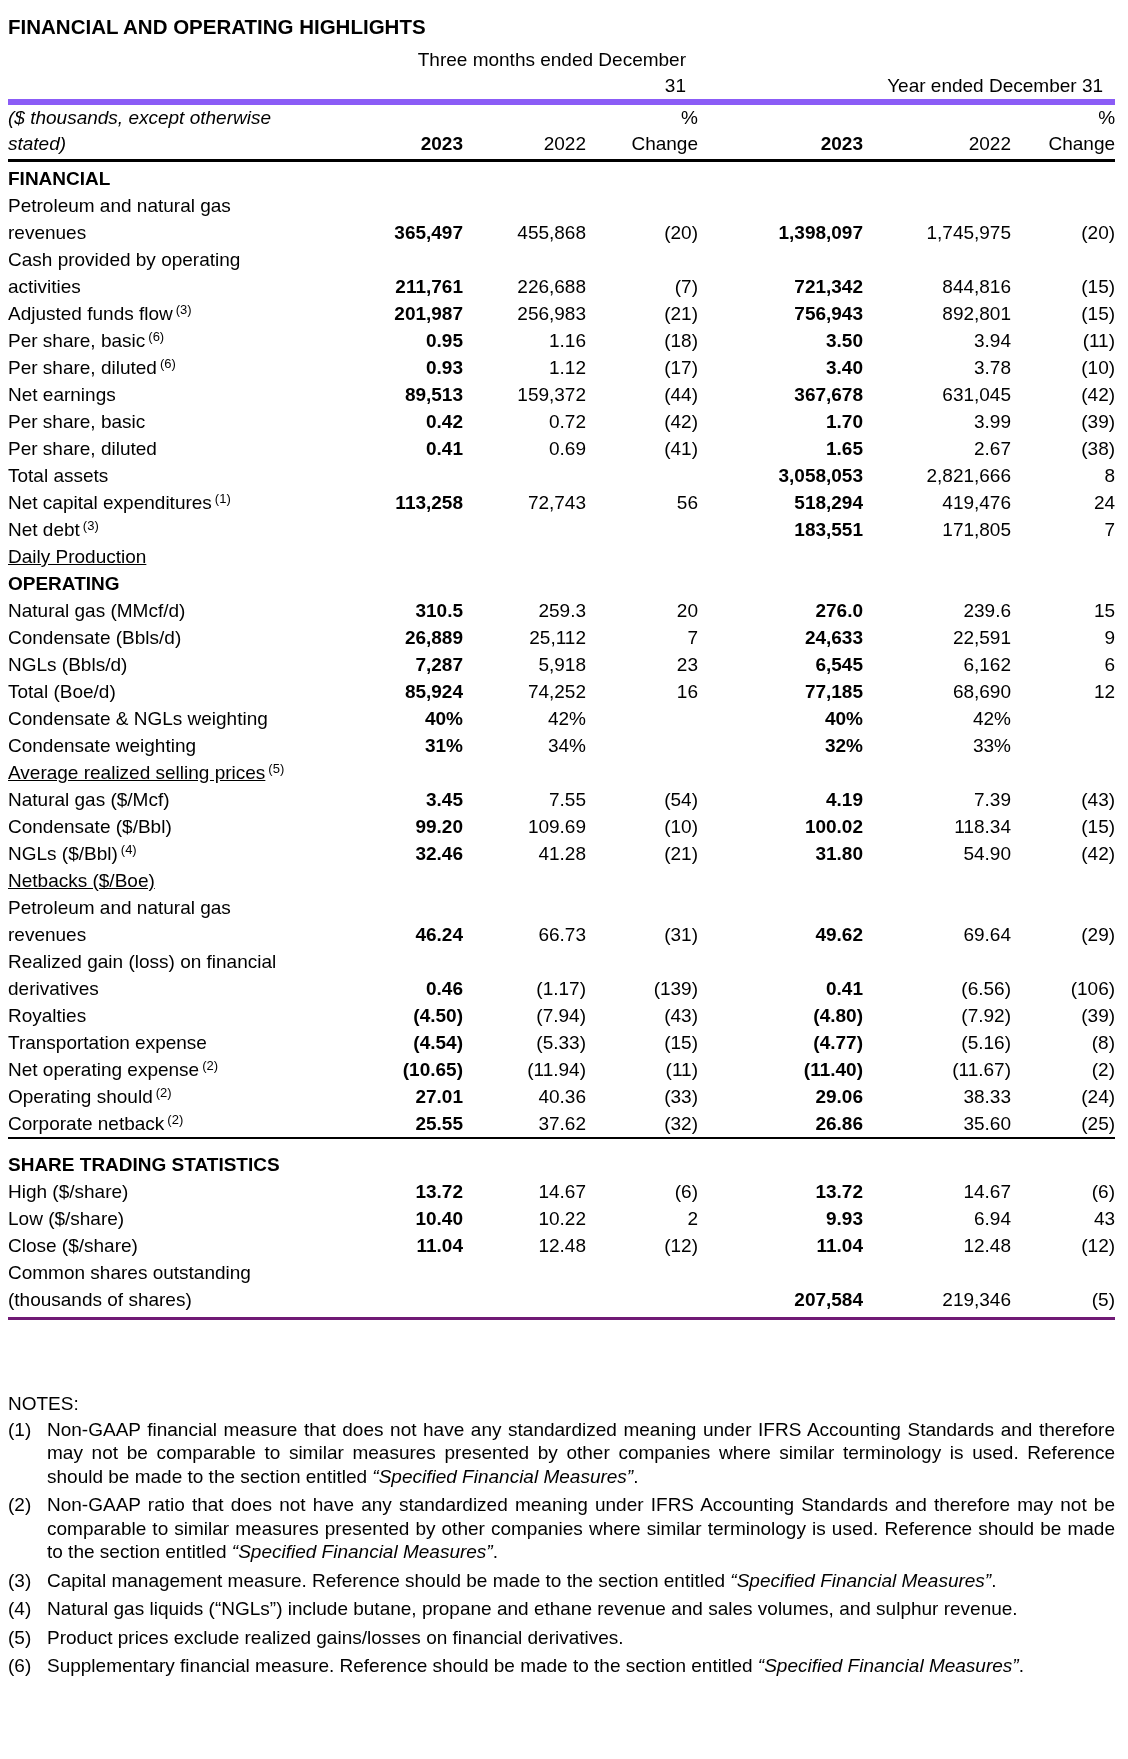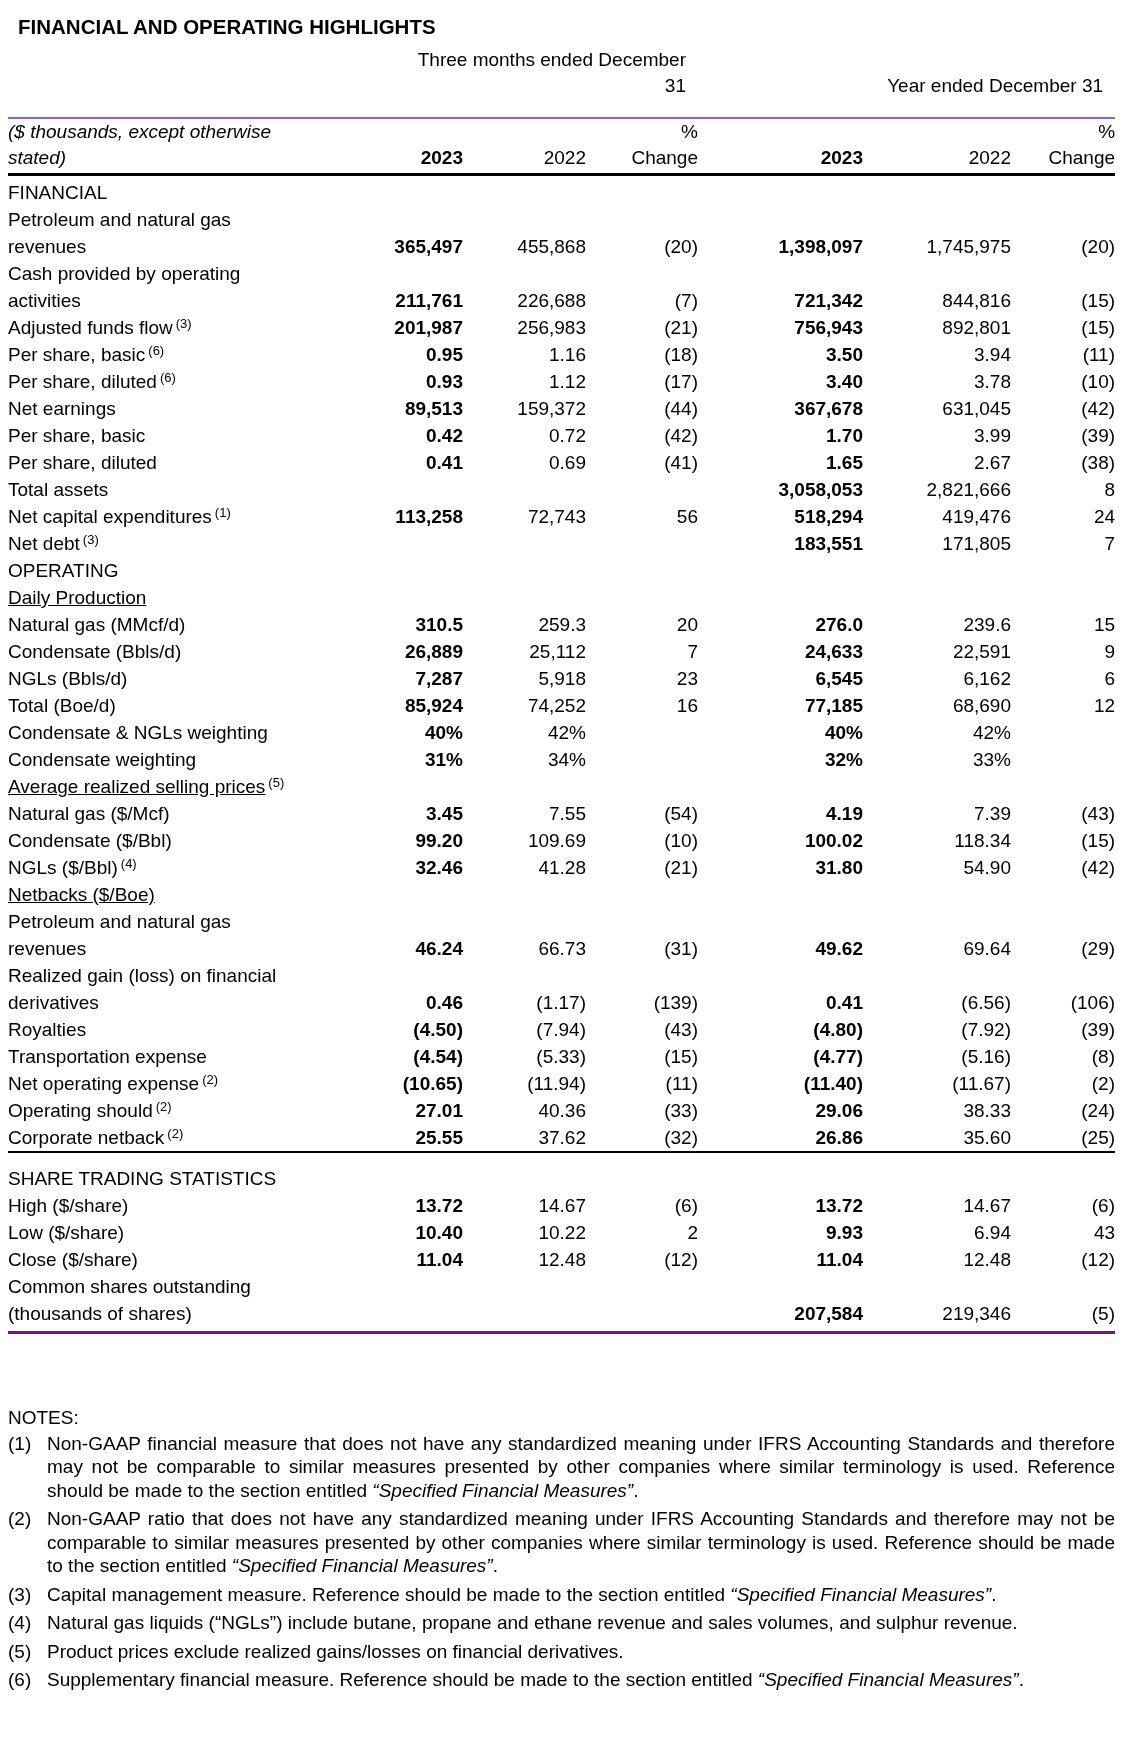--- a/index.html
+++ b/index.html
@@ -1,41 +1,41 @@
 <!DOCTYPE html>
 <html><head>
 <meta charset="utf-8">
 <style>
   html, body { margin: 0; padding: 0; background: #ffffff; color: #000000; }
   body { font-family: "Liberation Sans", sans-serif; width: 1128px; }
   .page { width: 1110px; padding: 14px 0 20px 8px; }
 
-  .title { font-size: 20.5px; font-weight: bold; margin: 0 0 7px 10px; line-height: 26px; }
+  .title { font-size: 20.5px; font-weight: bold; margin: 0 0 7px 0; line-height: 26px; }
 
   table.fin { border-collapse: collapse; table-layout: fixed; width: 1107px; font-size: 19px; }
   table.fin td { vertical-align: bottom; padding: 0; }
 
   
-  tr.period-row td { border-bottom: 2px solid #8b5cf6; padding-bottom: 19px; line-height: 25.5px; }
+  tr.period-row td { border-bottom: 6px solid #8b5cf6; padding-bottom: 1px; line-height: 25.5px; }
   .grp span { display: block; text-align: right; padding-right: 12px; }
   tr.colhead-row td { border-bottom: 3px solid #000; padding-bottom: 3px; line-height: 25.5px; }
   .unit { font-style: italic; white-space: pre-line; }
   .ch span { display: block; text-align: right; }
 
   
   .num { text-align: right; padding-right: 12px; line-height: 27px; }
   .ov-paren { padding-right: 3px; }
   .ov-pct { padding-right: 1px; }
   .b { font-weight: bold; }
   .y23 { padding-right: 57px; }
 
   
   .lbl { white-space: pre-line; line-height: 27px; margin-top: 46px; }
   .ind { padding-left: 18px; }
-  .sec { font-weight: normal; }
+  .sec { font-weight: bold; }
   .subh { text-decoration: underline; }
   sup.fn { font-size: 13px; line-height: 0; vertical-align: 6px; margin-left: 3px; }
 
   tbody tr:first-child td { padding-top: 3px; }
   tr.rule-above td { border-top: 2px solid #000; padding-top: 12px; }
   tbody tr:last-child td { border-bottom: 3px solid #701a75; padding-bottom: 4px; }
 
   
   .notes { margin-top: 72px; font-size: 19px; line-height: 23.5px; width: 1107px; }
   .notes-title { margin: 0 0 2px 0; }
@@ -188,25 +188,25 @@
         <tr>
           <td class="lbl"><span>Net debt</span><sup class="fn">(3)</sup></td>
           <td class="num b"></td>
           <td class="num"></td>
           <td class="num"></td>
           <td class="num b">183,551</td>
           <td class="num">171,805</td>
           <td class="num">7</td>
         </tr>
         <tr>
+          <td class="lbl"><span class="subh">Daily Production</span></td>
+          <td colspan="6"></td>
+        </tr>
+        <tr>
           <td class="lbl"><span class="sec">OPERATING</span></td>
-          <td colspan="6"></td>
-        </tr>
-        <tr>
-          <td class="lbl"><span class="subh">Daily Production</span></td>
           <td colspan="6"></td>
         </tr>
         <tr>
           <td class="lbl"><span>Natural gas (MMcf/d)</span></td>
           <td class="num b">310.5</td>
           <td class="num">259.3</td>
           <td class="num">20</td>
           <td class="num b">276.0</td>
           <td class="num">239.6</td>
           <td class="num">15</td>

